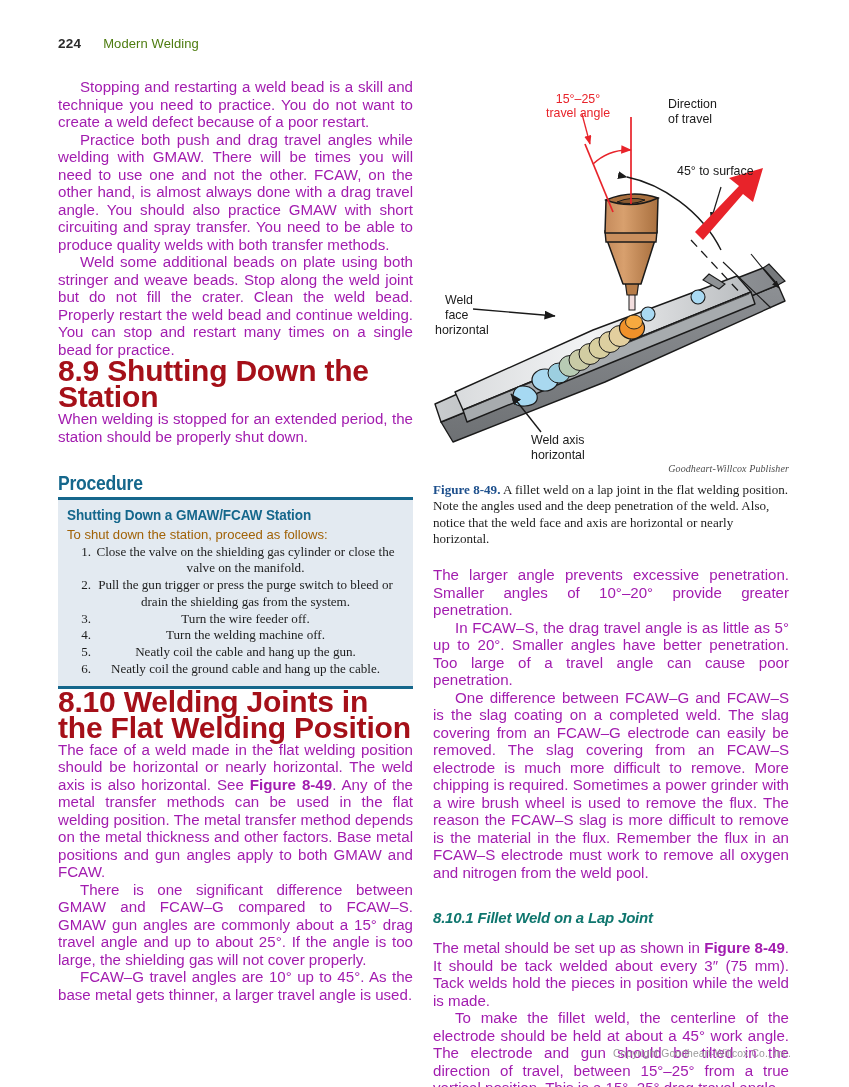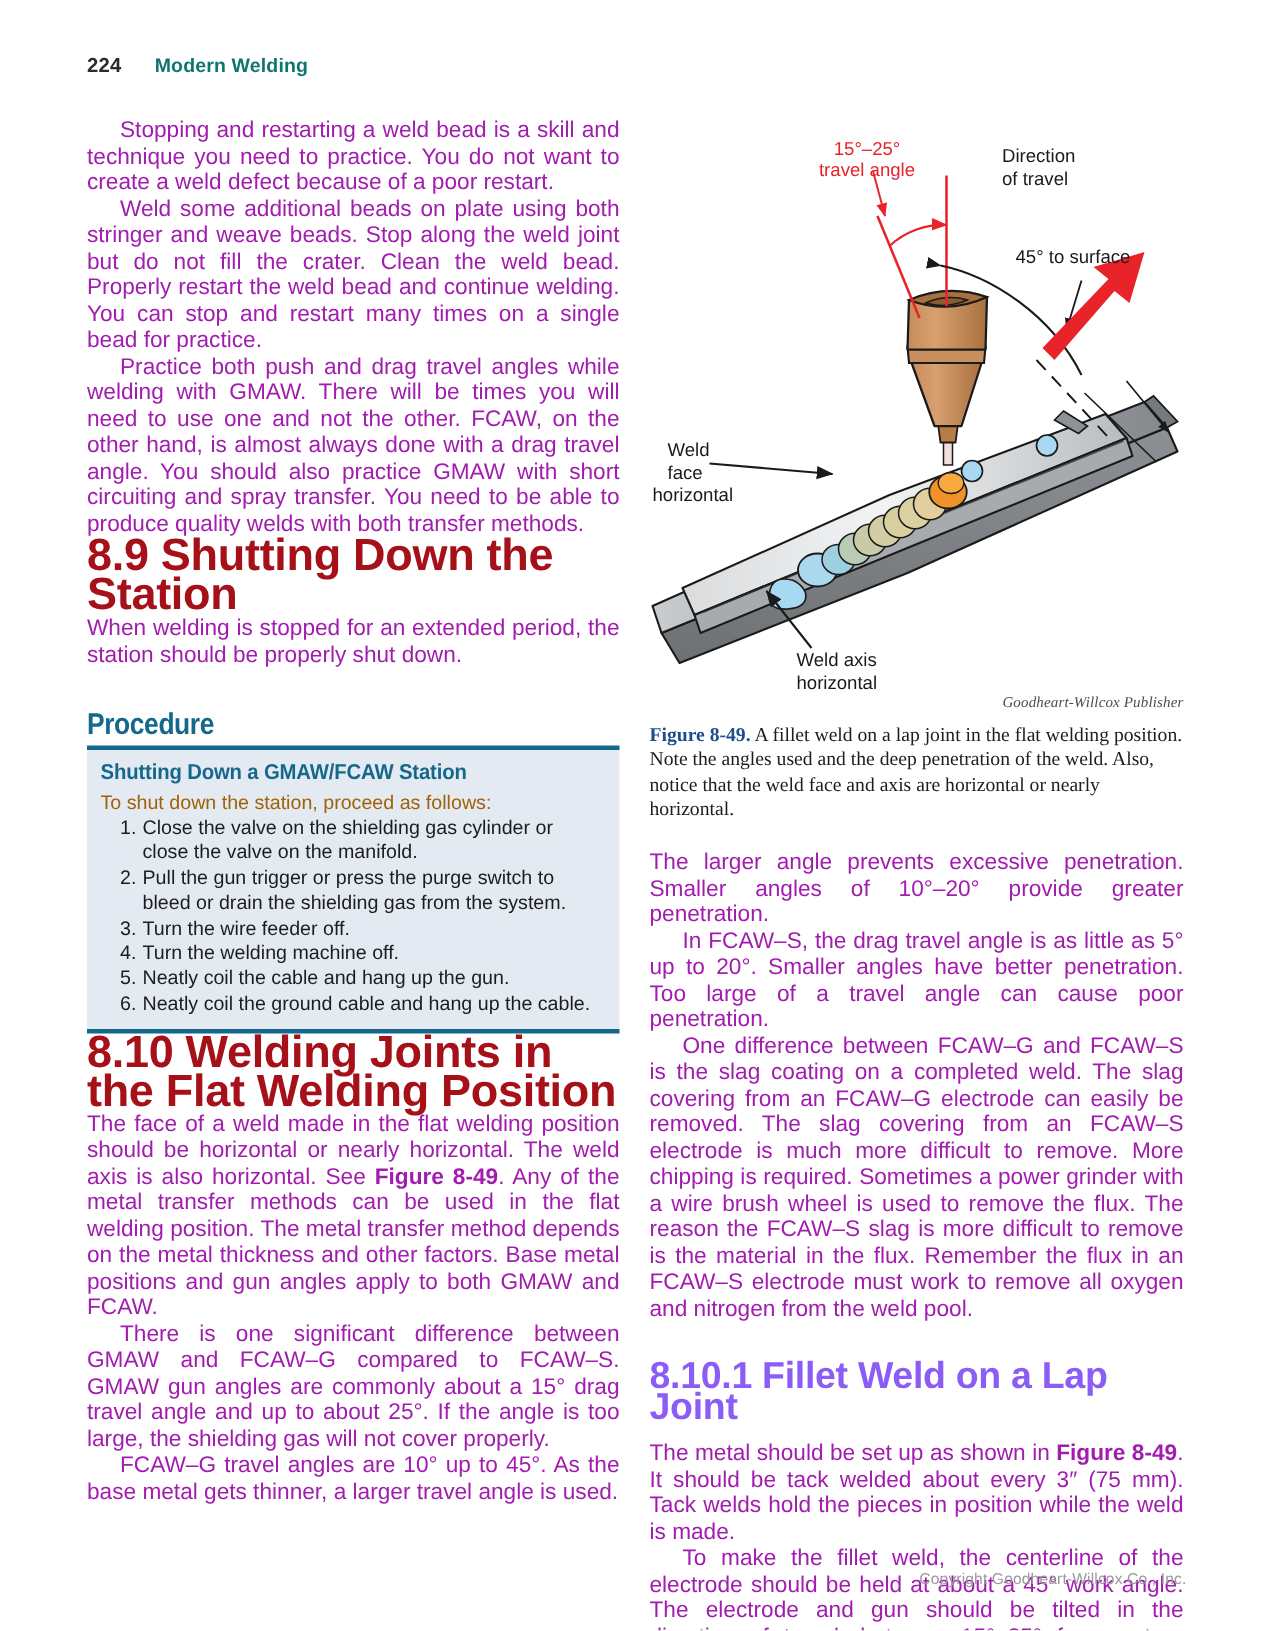--- a/index.html
+++ b/index.html
@@ -29,23 +29,22 @@
   .folio {
     font-family: "Liberation Sans", sans-serif;
     font-weight: bold;
     font-size: 13.5px;
     color: #2b2b2b;
     letter-spacing: 0.2px;
   }
   .book-title {
     font-family: "Liberation Sans", sans-serif;
     font-size: 13px;
-    color: #0f766e;
+    color: #4d7c0f;
     letter-spacing: 0.1px;
-    font-weight: bold;
   }
 
   
   .col {
     position: absolute;
     width: 355px;
   }
   .col-left  { left: 58px;  top: 78px; }
 
   p.body {
@@ -75,24 +74,25 @@
     letter-spacing: -0.2px;
   }
   .sec-89  { margin-top: 26px; margin-bottom: 11px; }
   .sec-810 { margin-top: 32px; margin-bottom: 12px; }
 
   
   h3.subsec {
     margin: 0;
     font-family: "Liberation Sans", sans-serif;
     font-weight: bold;
-    font-size: 25px;
+    font-size: 15px;
     line-height: 21px;
-    color: #8b5cf6;
+    color: #0f766e;
     letter-spacing: -0.2px;
+    font-style: italic;
   }
 
   
   .procedure-wrap { margin-top: 28px; }
   .procedure-title {
     font-family: "Liberation Sans Narrow", "Liberation Sans", sans-serif;
     font-weight: bold;
     font-size: 20px;
     line-height: 21px;
     color: #15678c;
@@ -134,26 +134,27 @@
   }
   ol.proc-list {
     margin: 0;
     padding: 0 0 0 26px;
     list-style: none;
     counter-reset: procitem;
   }
   ol.proc-list li {
     counter-increment: procitem;
     position: relative;
-    font-family: Liberation Sans, sans-serif;
+    font-family: Liberation Serif, serif;
     font-size: 13.1px;
     line-height: 16.4px;
     color: #1d1d1d;
     margin-bottom: 0.5px;
     padding-left: 2px;
+    text-align: center;
   }
   ol.proc-list li::before {
     content: counter(procitem) ".";
     position: absolute;
     left: -17px;
     width: 15px;
     text-align: right;
   }
 
   
@@ -215,22 +216,22 @@
 <div class="page">
 
   <div class="running-head">
     <span class="folio">224</span>
     <span class="book-title">Modern Welding</span>
   </div>
 
   <div class="col col-left">
 
     <p class="body">Stopping and restarting a weld bead is a skill and technique you need to practice. You do not want to create a weld defect because of a poor restart.</p>
+    <p class="body">Practice both push and drag travel angles while welding with GMAW. There will be times you will need to use one and not the other. FCAW, on the other hand, is almost always done with a drag travel angle. You should also practice GMAW with short circuiting and spray transfer. You need to be able to produce quality welds with both transfer methods.</p>
     <p class="body">Weld some additional beads on plate using both stringer and weave beads. Stop along the weld joint but do not fill the crater. Clean the weld bead. Properly restart the weld bead and continue welding. You can stop and restart many times on a single bead for practice.</p>
-    <p class="body">Practice both push and drag travel angles while welding with GMAW. There will be times you will need to use one and not the other. FCAW, on the other hand, is almost always done with a drag travel angle. You should also practice GMAW with short circuiting and spray transfer. You need to be able to produce quality welds with both transfer methods.</p>
 
     <h2 class="sec sec-89">8.9 Shutting Down the Station</h2>
     <p class="body noindent">When welding is stopped for an extended period, the station should be properly shut down.</p>
 
     <div class="procedure-wrap">
       <div class="procedure-title">Procedure</div>
       <div class="proc-rule-top"></div>
       <div class="proc-box">
         <div class="proc-head">Shutting Down a GMAW/FCAW Station</div>
         <div class="proc-intro">To shut down the station, proceed as follows:</div>

